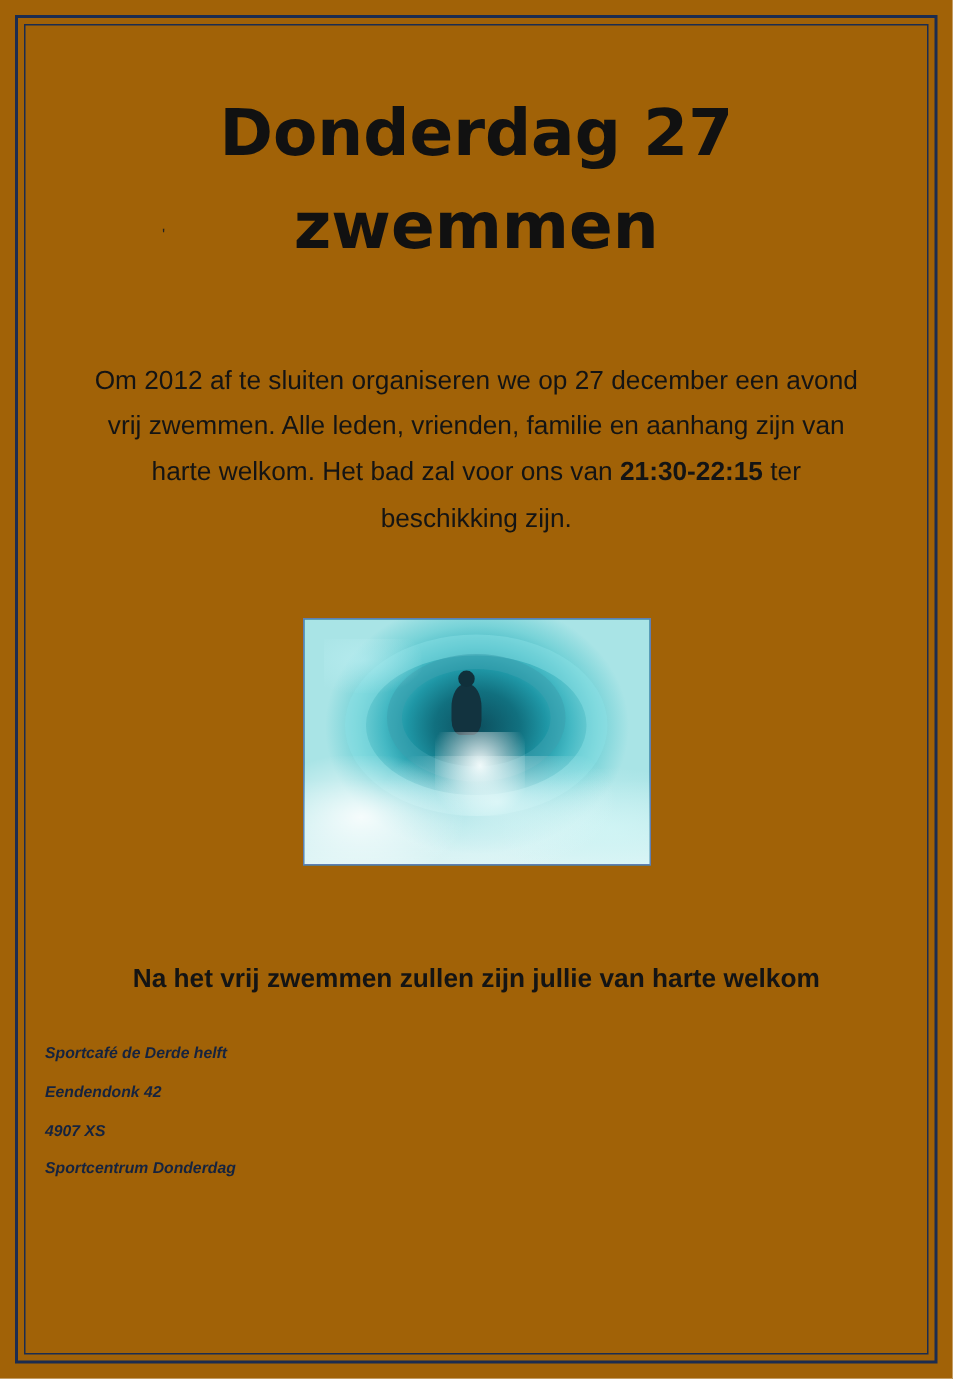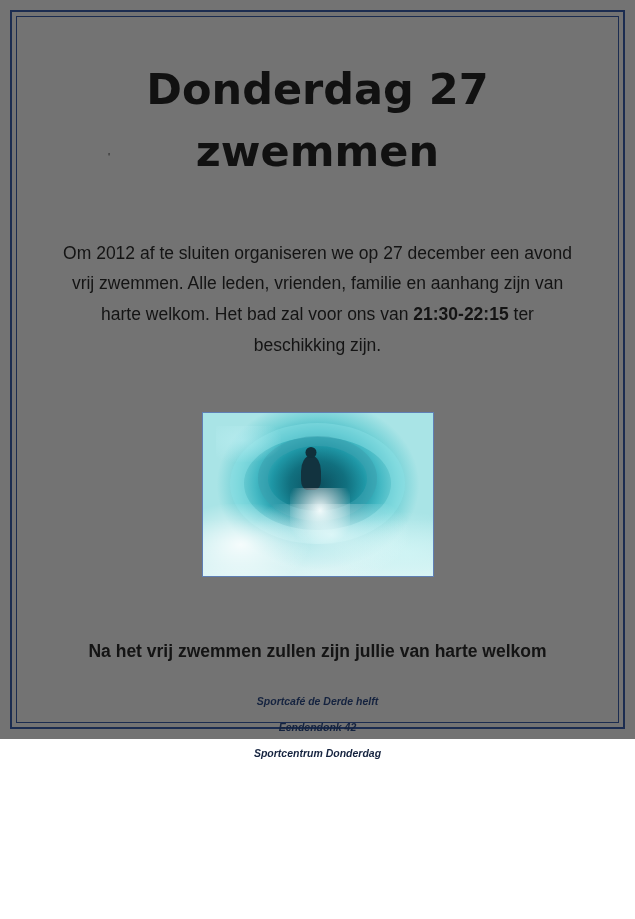--- a/index.html
+++ b/index.html
@@ -10,22 +10,22 @@
   body {
     width: 635px;
     height: 919px;
     font-family: "Liberation Sans", sans-serif;
     overflow: hidden;
   }
 
   .page {
     position: relative;
     width: 635px;
-    height: 739px;
-    background: #737373;
+    height: 919px;
+    background: #a16207;
     box-sizing: border-box;
   }
 
   
   .frame-outer {
     position: absolute;
     left: 10px;
     top: 10px;
     right: 10px;
     bottom: 10px;
@@ -180,21 +180,21 @@
     font-family: "Liberation Sans", sans-serif;
     font-size: 17.5px;
     line-height: 1.6;
     color: #141414;
     font-weight: bold;
   }
 
   .address {
     margin: 0;
     padding: 24px 0 0 0;
-    text-align: center;
+    text-align: left;
     font-family: "Liberation Sans", sans-serif;
     font-size: 10.5px;
     font-weight: bold;
     font-style: italic;
     line-height: 2.45;
     color: #15233f;
   }
   .address div { margin: 0; }
 </style>
 </head>
@@ -230,17 +230,18 @@
       </div>
     </div>
 
     <p class="outro">
       <span>Na het vrij zwemmen zullen zijn jullie van harte welkom</span><br>
     </p>
 
     <div class="address">
       <div>Sportcafé de Derde helft</div>
       <div>Eendendonk 42</div>
+      <div>4907 XS</div>
       <div>Sportcentrum Donderdag</div>
     </div>
 
   </div>
 </div>
 
 </body></html>

